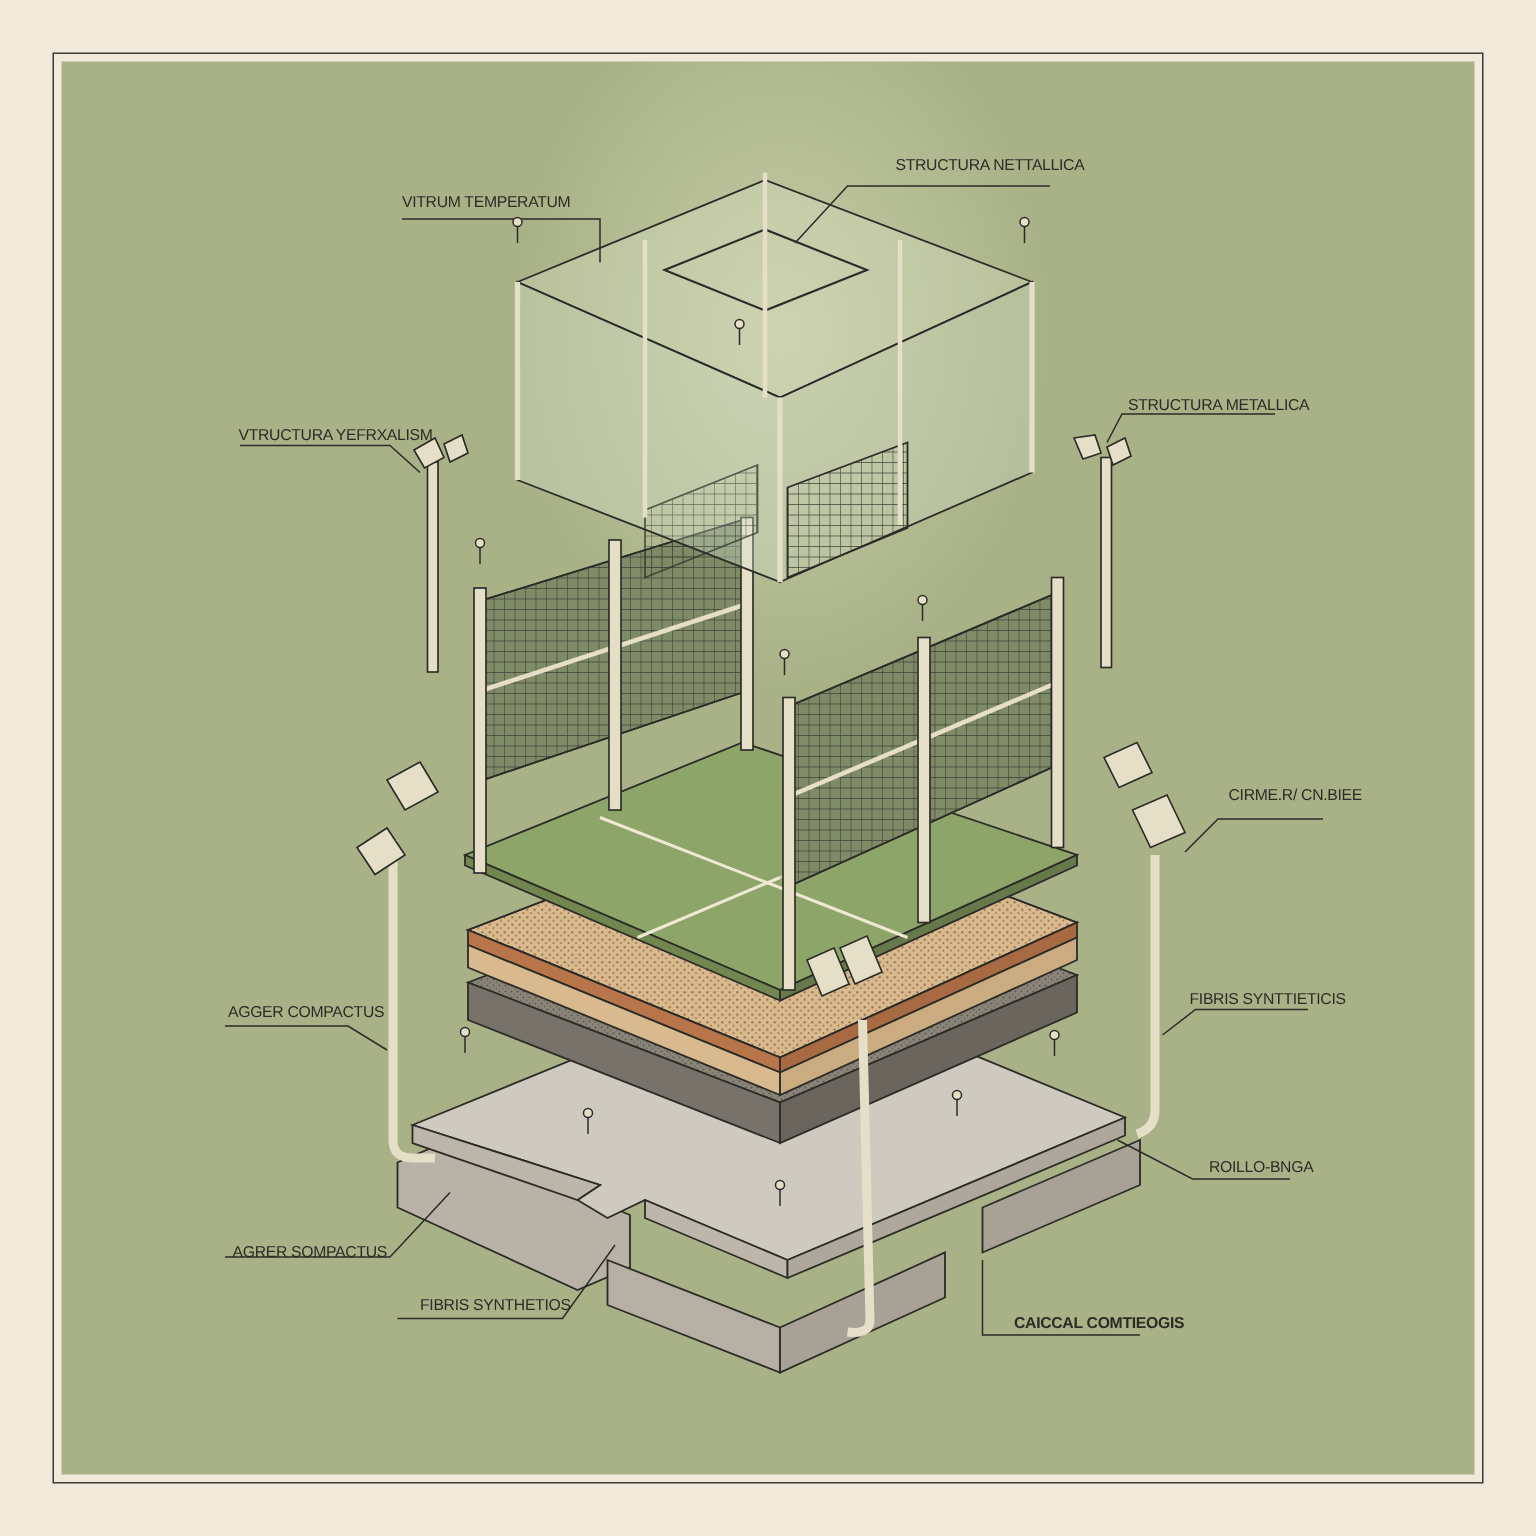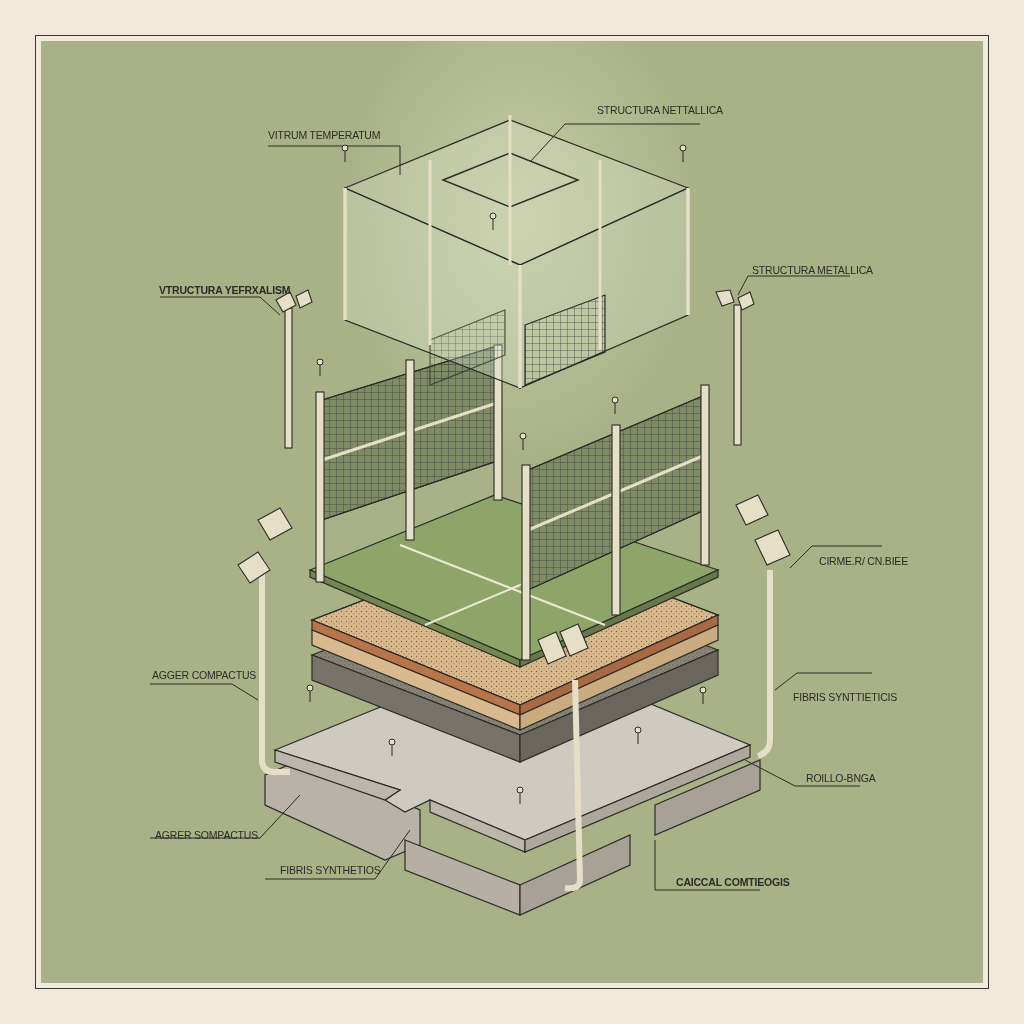--- a/index.html
+++ b/index.html
@@ -157,22 +157,22 @@
         <line x1="520" y1="793" x2="520" y2="804"></line>
       <circle cx="493" cy="216" r="3"></circle>
         <line x1="493" y1="219" x2="493" y2="230"></line>
       <circle cx="523" cy="436" r="3"></circle>
         <line x1="523" y1="439" x2="523" y2="450"></line>
     </g>
   </svg>
 
   <div class="label" style="left:227px; top:88px;">VITRUM TEMPERATUM</div>
   <div class="label" style="left:556px; top:63px;">STRUCTURA NETTALLICA</div>
-  <div class="label" style="left:118px; top:243px;font-weight:bold;">VTRUCTURA YEFRXALISM</div>
+  <div class="label" style="left:118px; top:243px;">VTRUCTURA YEFRXALISM</div>
   <div class="label" style="left:711px; top:223px;">STRUCTURA METALLICA</div>
-  <div class="label" style="left:778px; top:514px;">CIRME.R/ CN.BIEE</div>
-  <div class="label" style="left:752px; top:619px;margin-top:31px;">FIBRIS SYNTTIETICIS</div>
+  <div class="label" style="left:778px; top:483px;">CIRME.R/ CN.BIEE</div>
+  <div class="label" style="left:752px; top:619px;">FIBRIS SYNTTIETICIS</div>
   <div class="label" style="left:111px; top:628px;">AGGER COMPACTUS</div>
   <div class="label" style="left:765px; top:731px;">ROILLO-BNGA</div>
   <div class="label" style="left:114px; top:788px;">AGRER SOMPACTUS</div>
   <div class="label" style="left:239px; top:823px;">FIBRIS SYNTHETIOS</div>
   <div class="label" style="left:635px; top:835px;font-weight:bold;">CAICCAL COMTIEOGIS</div>
 </div>
 
 </body></html>

